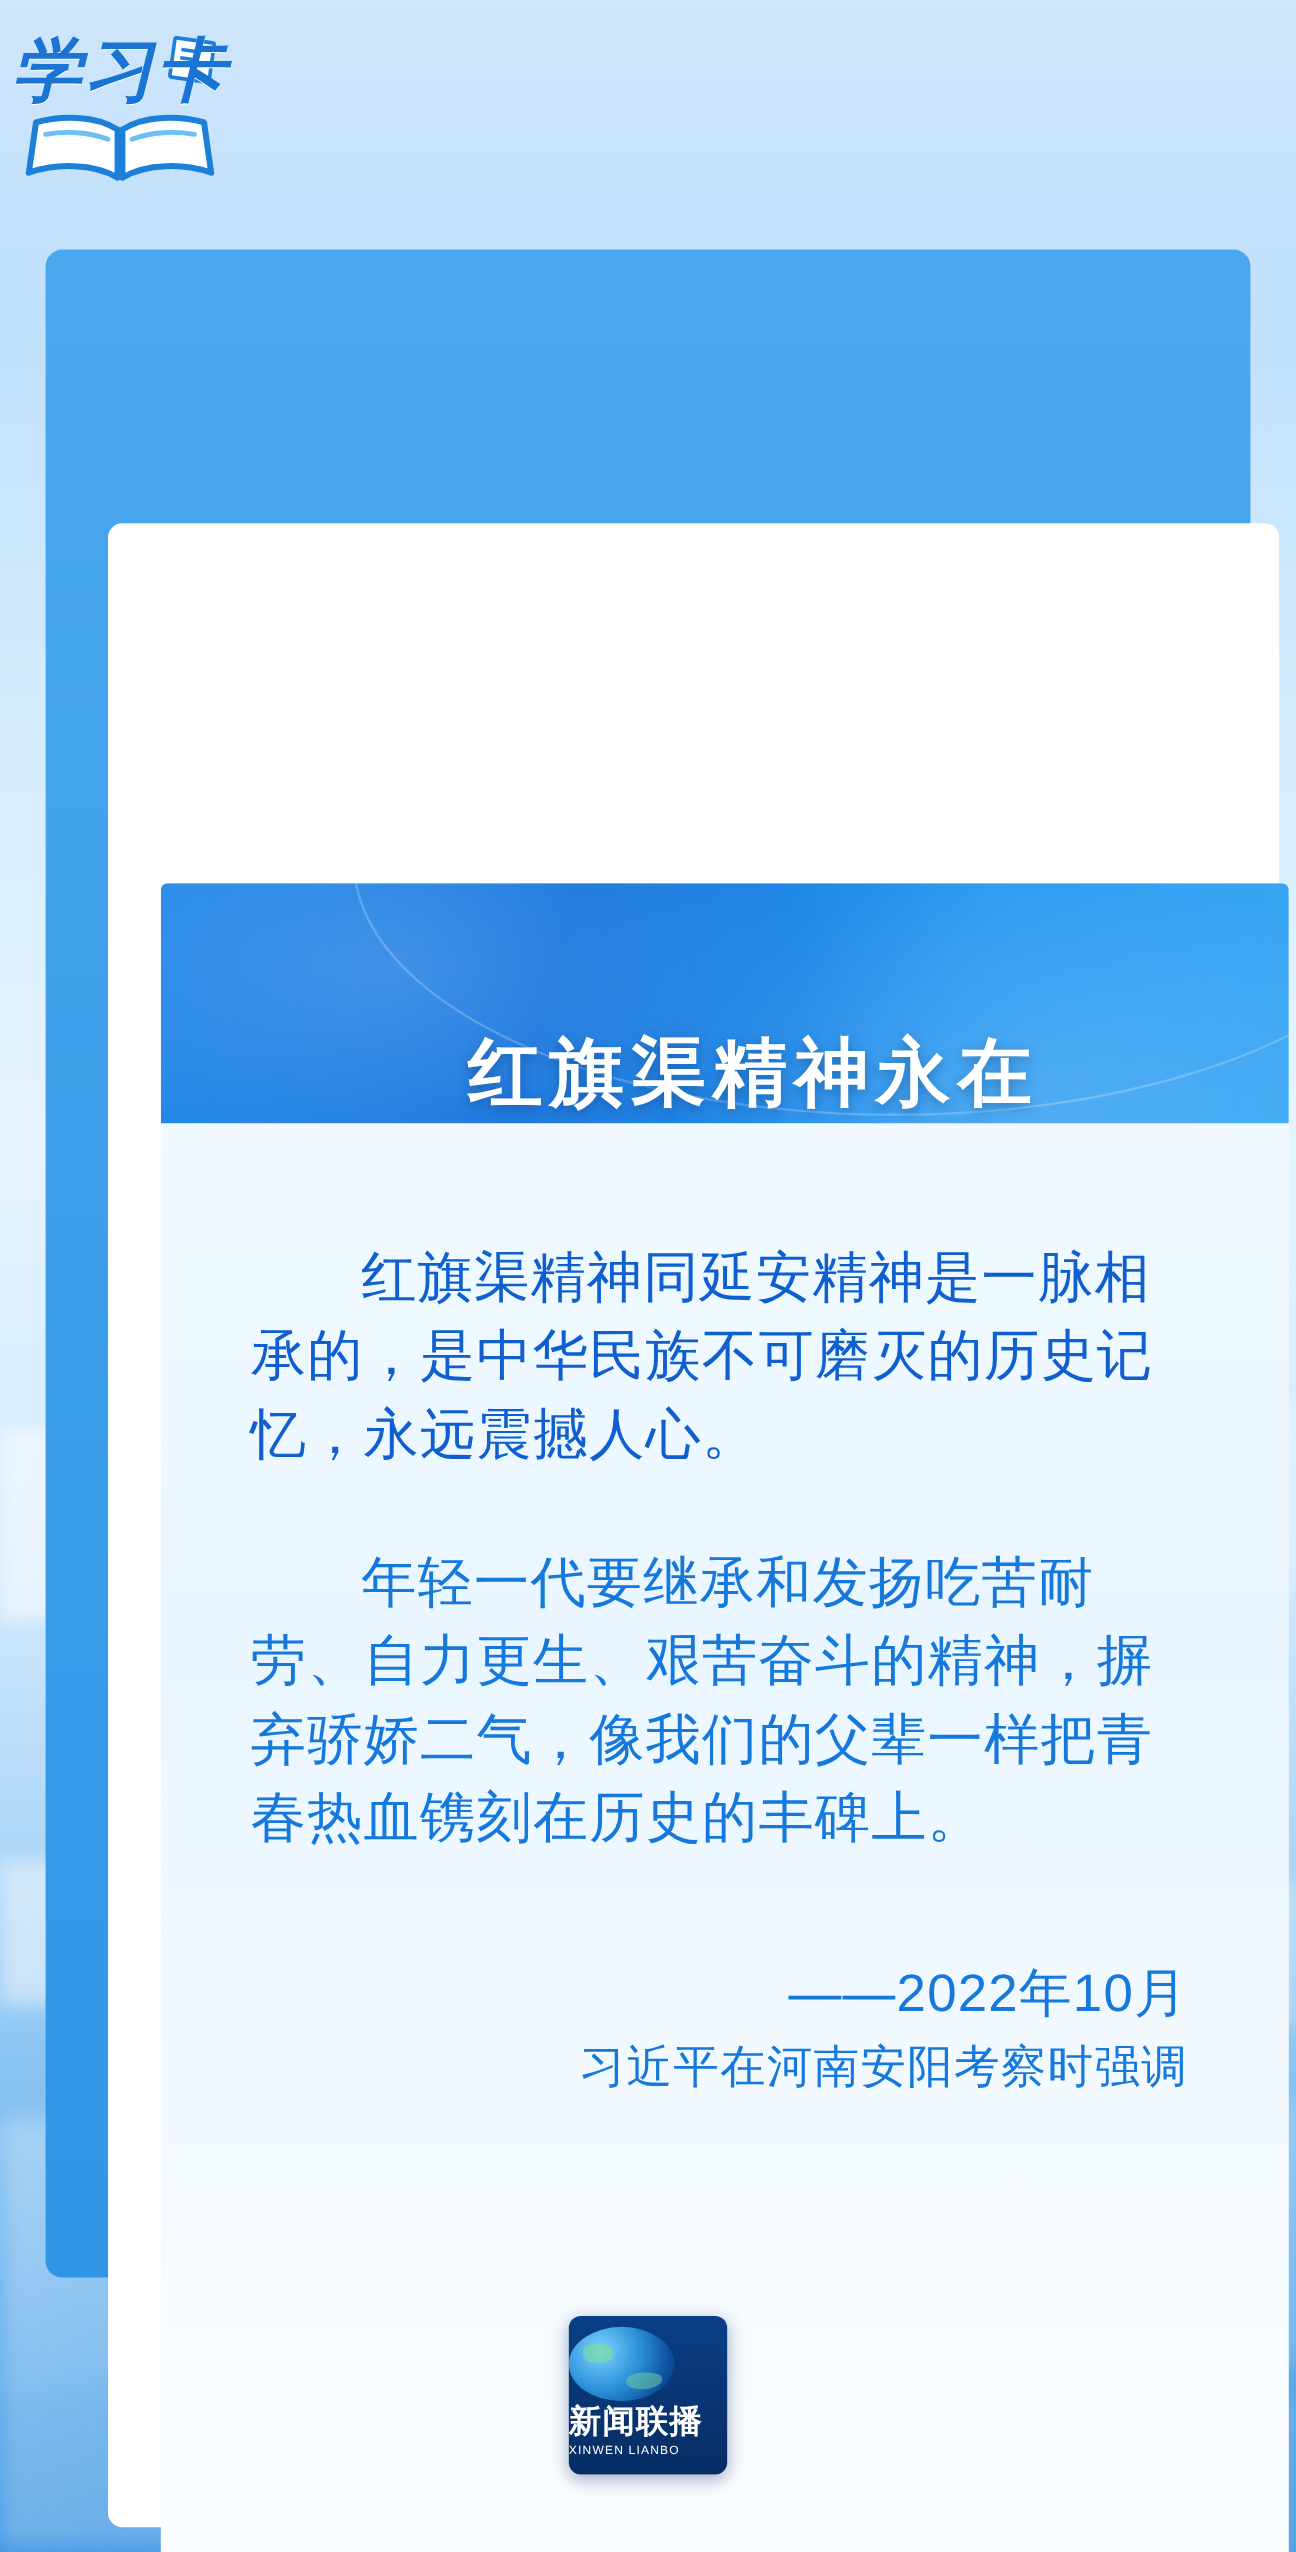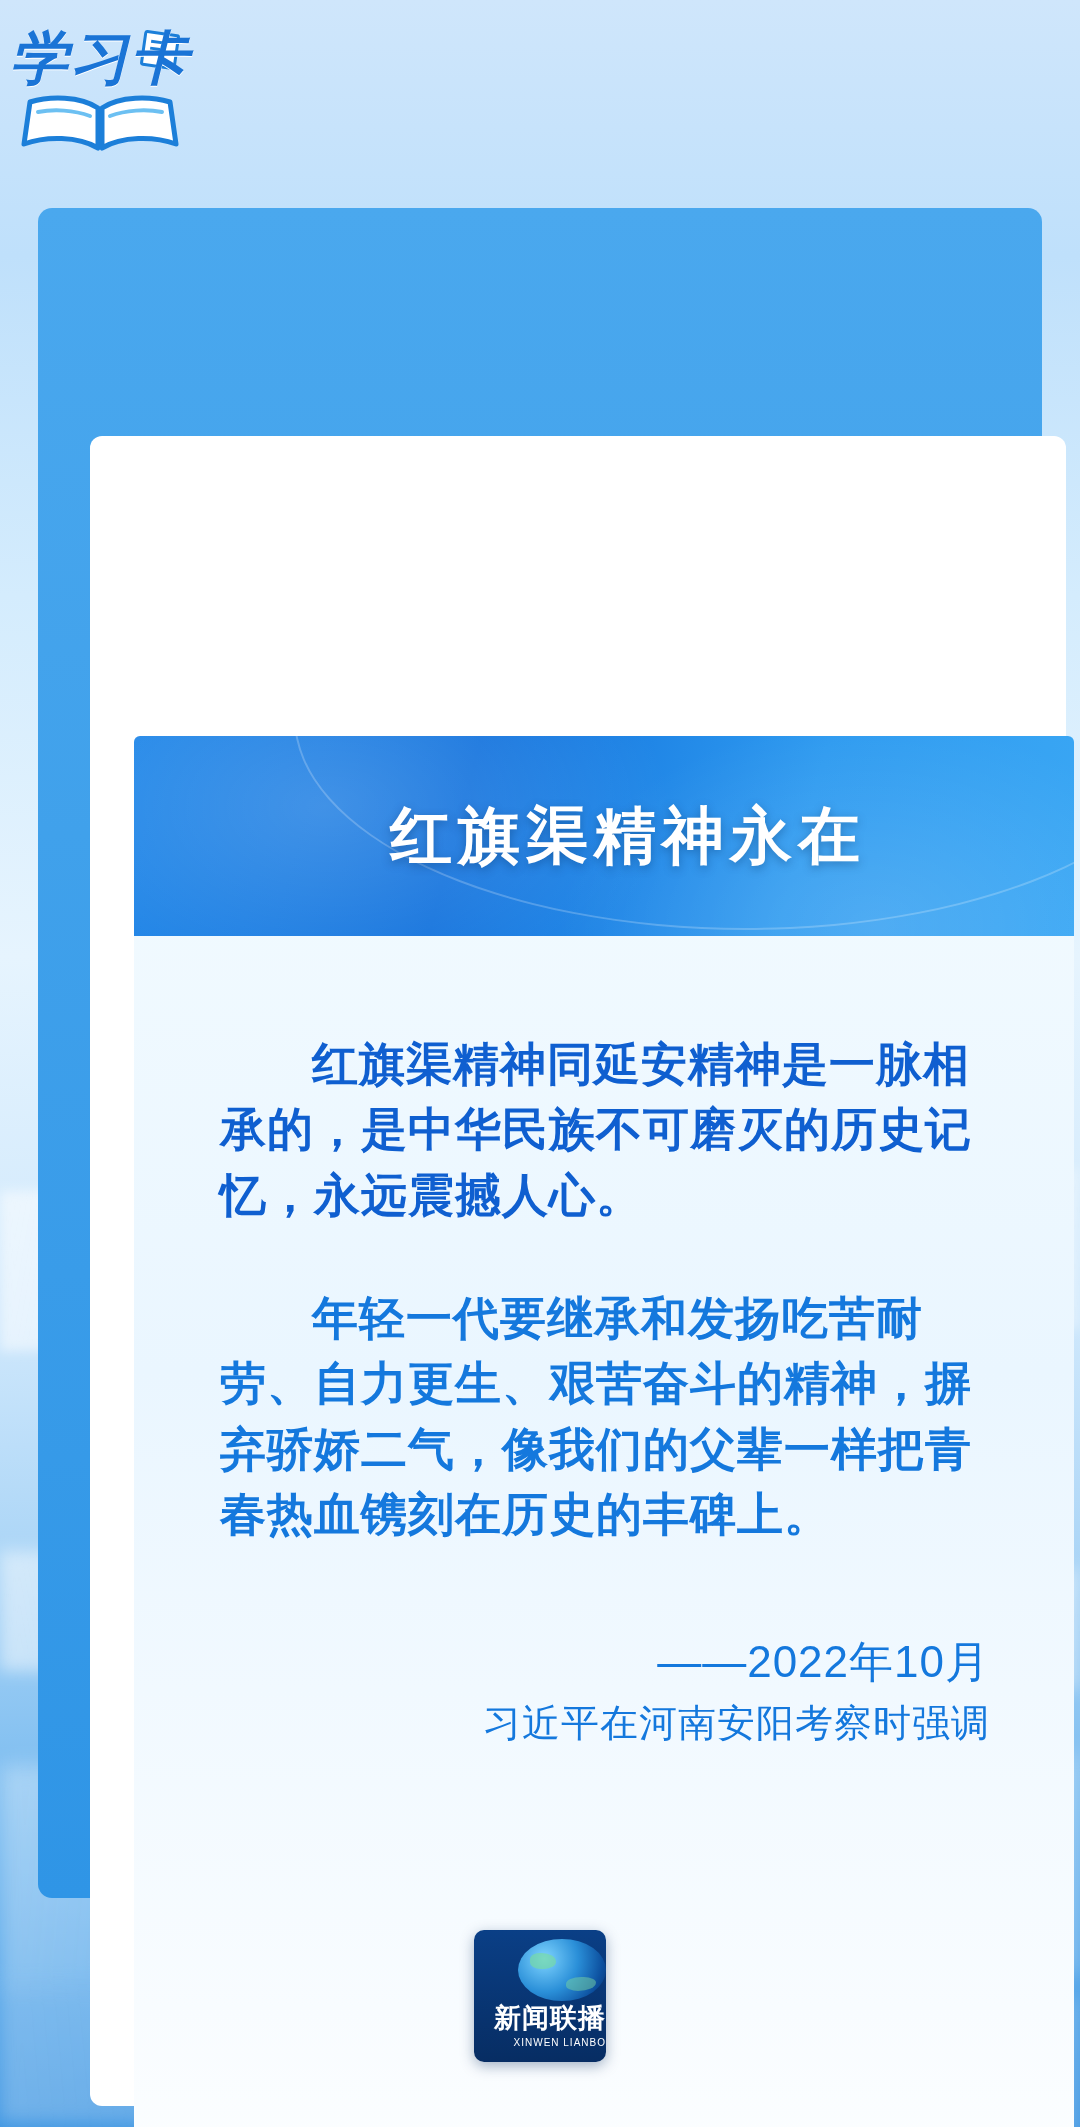--- a/index.html
+++ b/index.html
@@ -139,21 +139,21 @@
     overflow: hidden;
   }
 
   
   .banner {
     position: relative;
     height: 200px;
     background: linear-gradient(105deg, #1f86e8 0%, #1272dd 35%, #2f9bf0 70%, #3aa7f4 100%);
     overflow: hidden;
     display: flex;
-    align-items: center;
+    align-items: flex-end;
     justify-content: center;
     padding-left: 48px;
   }
   .banner:before {
     content: "";
     position: absolute;
     left: -160px;
     top: -140px;
     width: 700px;
     height: 420px;
@@ -190,26 +190,26 @@
     text-shadow: 0 3px 10px rgba(0,40,90,0.35);
   }
 
   
   .body {
     padding: 96px 70px 0 70px;
   }
   .para {
     color: #1478dd;
     font-family: "Liberation Sans", sans-serif;
-    font-weight: bold;
+    font-weight: normal;
     font-size: 46px;
     line-height: 1.42;
     letter-spacing: 1px;
     text-indent: 2em;
-    margin: 0 0 58px 16px;
+    margin: 0 0 58px 5px;
   }
   .para.first {
     color: #0f5fd0;
   }
 
   .attribution {
     margin-top: 82px;
     text-align: right;
     padding-right: 14px;
     color: #1478dd;
@@ -238,21 +238,21 @@
   .badge {
     width: 132px;
     height: 132px;
     border-radius: 10px;
     background: linear-gradient(180deg, #0a3f86 0%, #072d63 100%);
     box-shadow: 0 4px 14px rgba(0,40,90,0.35);
     overflow: hidden;
     position: relative;
     display: flex;
     flex-direction: column;
-    align-items: flex-end;
+    align-items: flex-start;
   }
   .badge-globe {
     margin-top: 9px;
     width: 88px;
     height: 62px;
     border-radius: 50%;
     background:
       radial-gradient(circle at 30% 32%, #7fd4ff 0%, #2a8fd8 45%, #0c4f9e 78%, #07306b 100%);
     position: relative;
     overflow: hidden;

